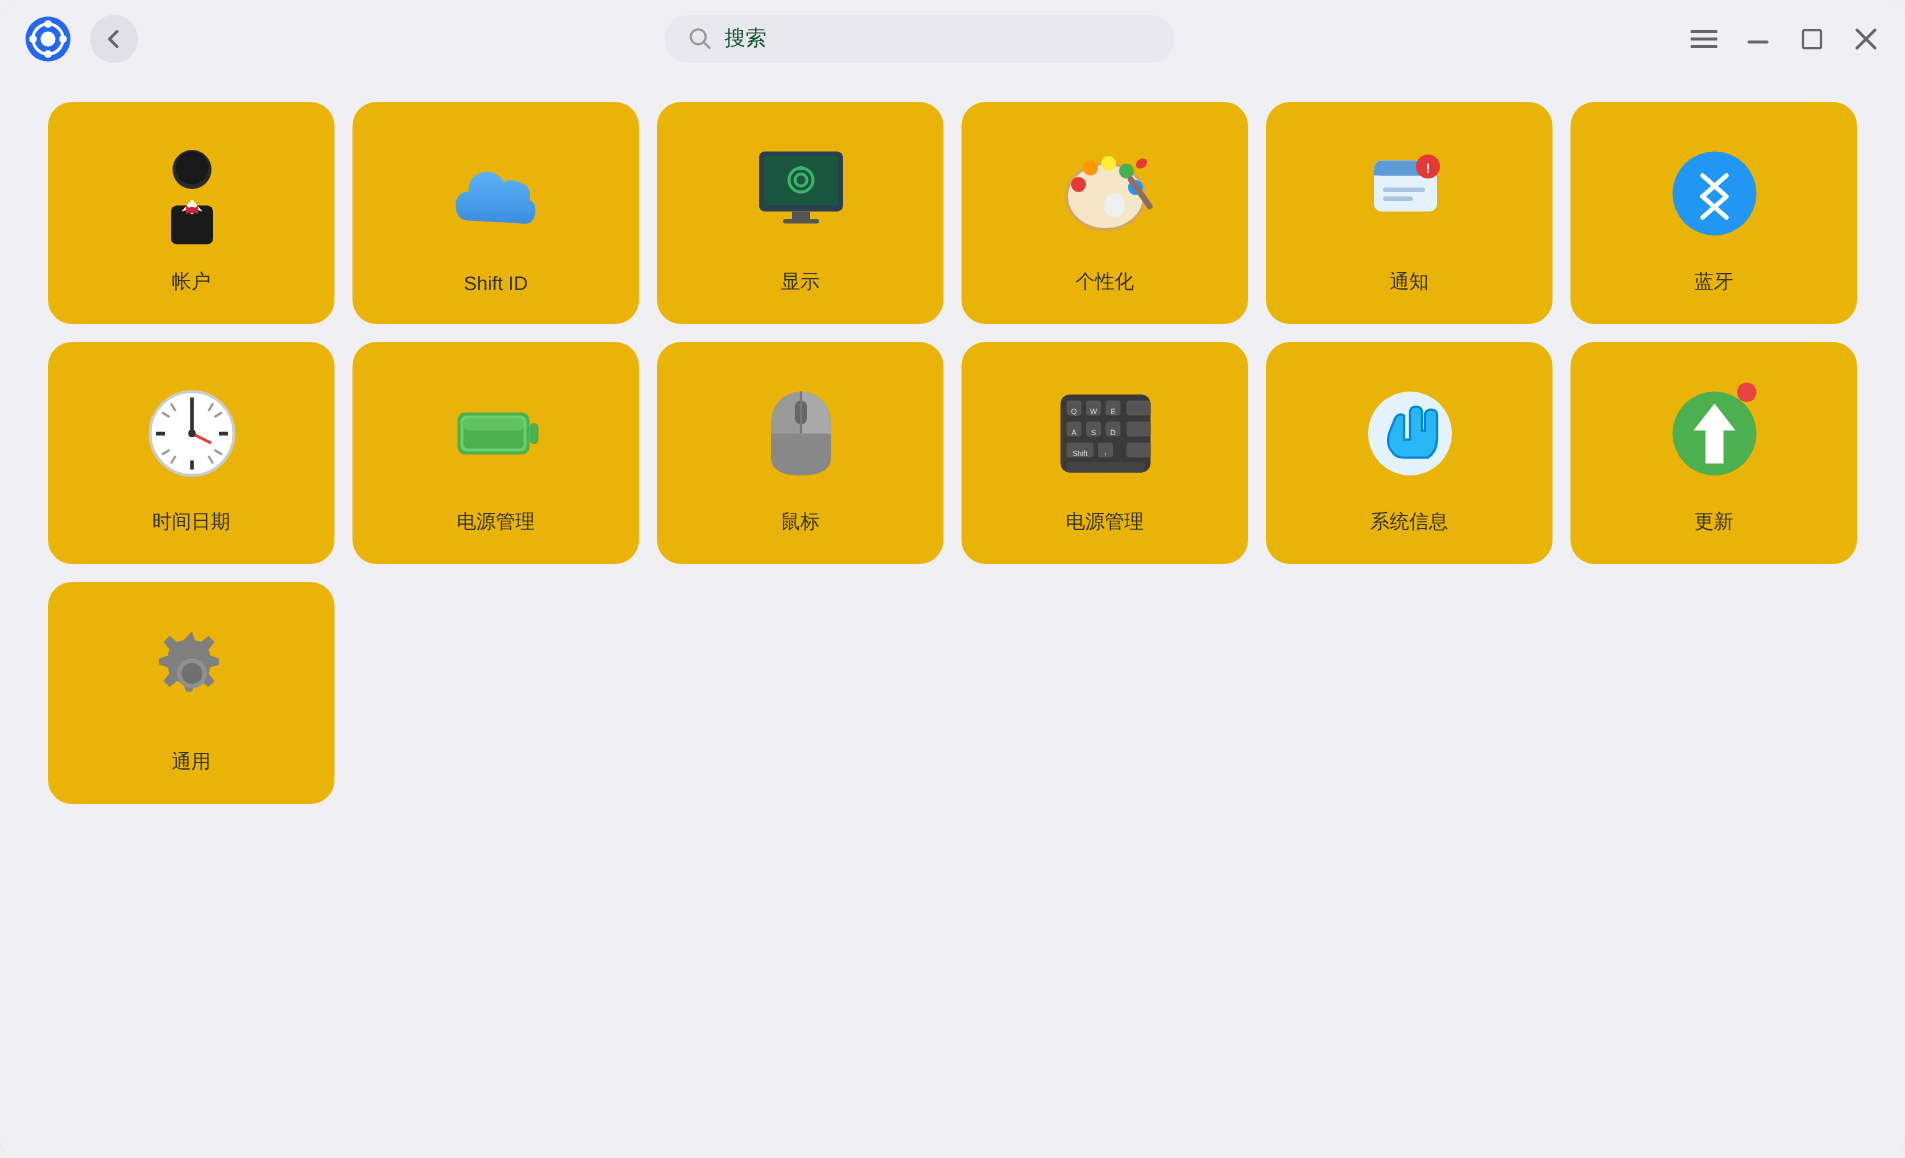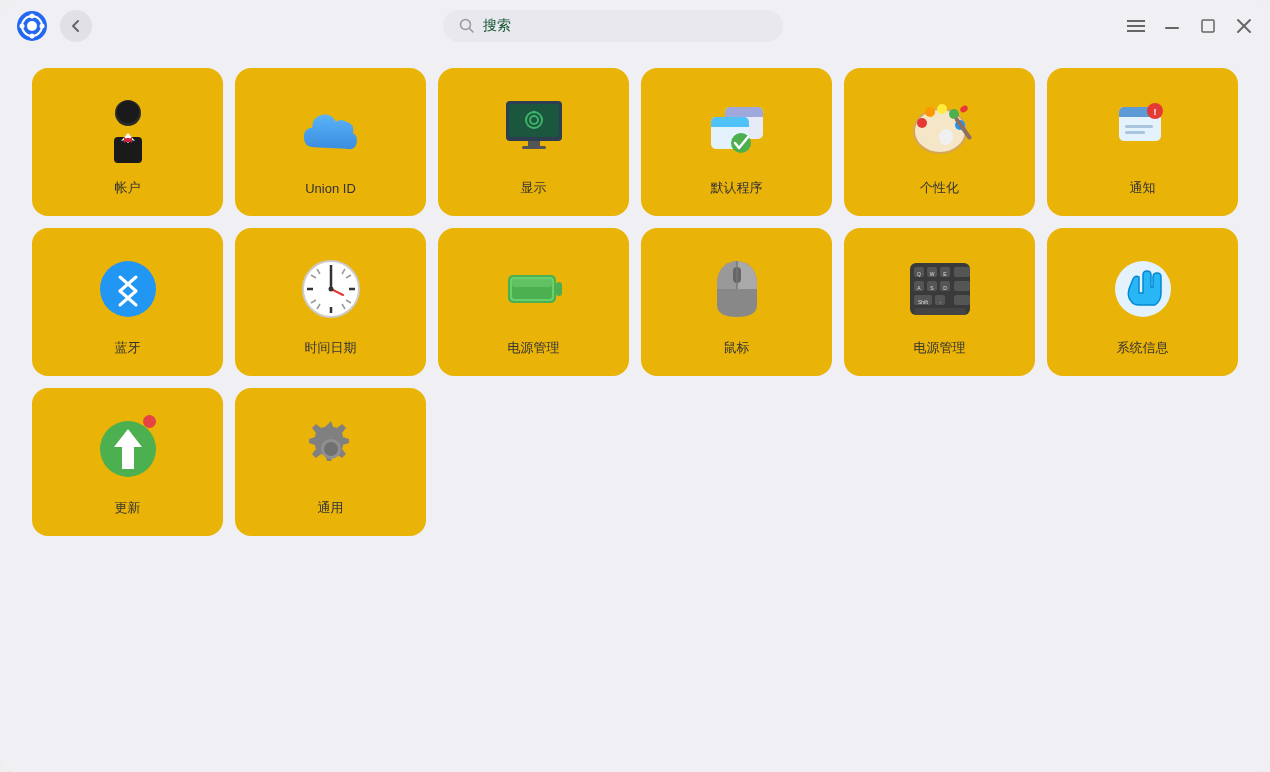--- a/index.html
+++ b/index.html
@@ -259,21 +259,21 @@
           <svg class="icon-cloud" viewBox="0 0 80 58" width="80" height="58">
             <defs>
               <linearGradient id="cloudGrad" x1="0%" y1="0%" x2="0%" y2="100%">
                 <stop offset="0%" style="stop-color:#5ab3f7"></stop>
                 <stop offset="100%" style="stop-color:#3b8de0"></stop>
               </linearGradient>
             </defs>
             <path d="M20 48 Q8 48 8 36 Q8 26 18 25 Q18 12 30 10 Q40 8 46 18 Q52 14 58 18 Q68 20 66 32 Q72 34 70 44 Q68 52 58 50 Z" fill="url(#cloudGrad)"></path>
           </svg>
         </div>
-        <span class="label">Union ID</span>
+        <span class="label">Shift ID</span>
       </div>
 
       <div class="grid-item">
         <div class="icon-wrap">
           <svg class="icon-display" viewBox="0 0 64 60" width="64" height="60">
 
             <rect x="4" y="2" width="56" height="40" rx="4" fill="#2c3e50"></rect>
             <rect x="7" y="5" width="50" height="33" rx="2" fill="#1a252f"></rect>
 
             <rect x="7" y="5" width="50" height="33" rx="2" fill="#1a7a4a" opacity="0.6"></rect>
@@ -282,38 +282,20 @@
             <circle cx="32" cy="21" r="4" fill="none" stroke="#3db36a" stroke-width="2"></circle>
             <circle cx="32" cy="13" r="1.5" fill="#3db36a"></circle>
 
             <rect x="26" y="42" width="12" height="5" fill="#555"></rect>
             <rect x="20" y="47" width="24" height="3" rx="1.5" fill="#555"></rect>
           </svg>
         </div>
         <span class="label">显示</span>
       </div>
 
-      <div class="grid-item">
-        <div class="icon-wrap">
-          <svg viewBox="0 0 64 60" width="64" height="60">
-
-            <rect x="20" y="8" width="38" height="32" rx="5" fill="#e8eaf6"></rect>
-            <rect x="20" y="8" width="38" height="10" rx="5" fill="#9fa8da"></rect>
-            <rect x="20" y="14" width="38" height="4" fill="#9fa8da"></rect>
-
-            <rect x="6" y="18" width="38" height="32" rx="5" fill="#e3f2fd"></rect>
-            <rect x="6" y="18" width="38" height="10" rx="5" fill="#4fc3f7"></rect>
-            <rect x="6" y="24" width="38" height="4" fill="#4fc3f7"></rect>
-
-            <circle cx="36" cy="44" r="10" fill="#4caf50"></circle>
-            <polyline points="30,44 34,49 43,38" stroke="white" stroke-width="2.5" fill="none" stroke-linecap="round" stroke-linejoin="round"></polyline>
-          </svg>
-        </div>
-        <span class="label">默认程序</span>
-      </div>
 
       <div class="grid-item">
         <div class="icon-wrap">
           <svg viewBox="0 0 64 64" width="64" height="64">
 
             <ellipse cx="32" cy="34" rx="26" ry="22" fill="#f5e6c8"></ellipse>
             <ellipse cx="32" cy="34" rx="26" ry="22" fill="none" stroke="#d4a55a" stroke-width="2"></ellipse>
 
             <circle cx="14" cy="26" r="5" fill="#e53935"></circle>
             <circle cx="22" cy="15" r="5" fill="#ff9800"></circle>

